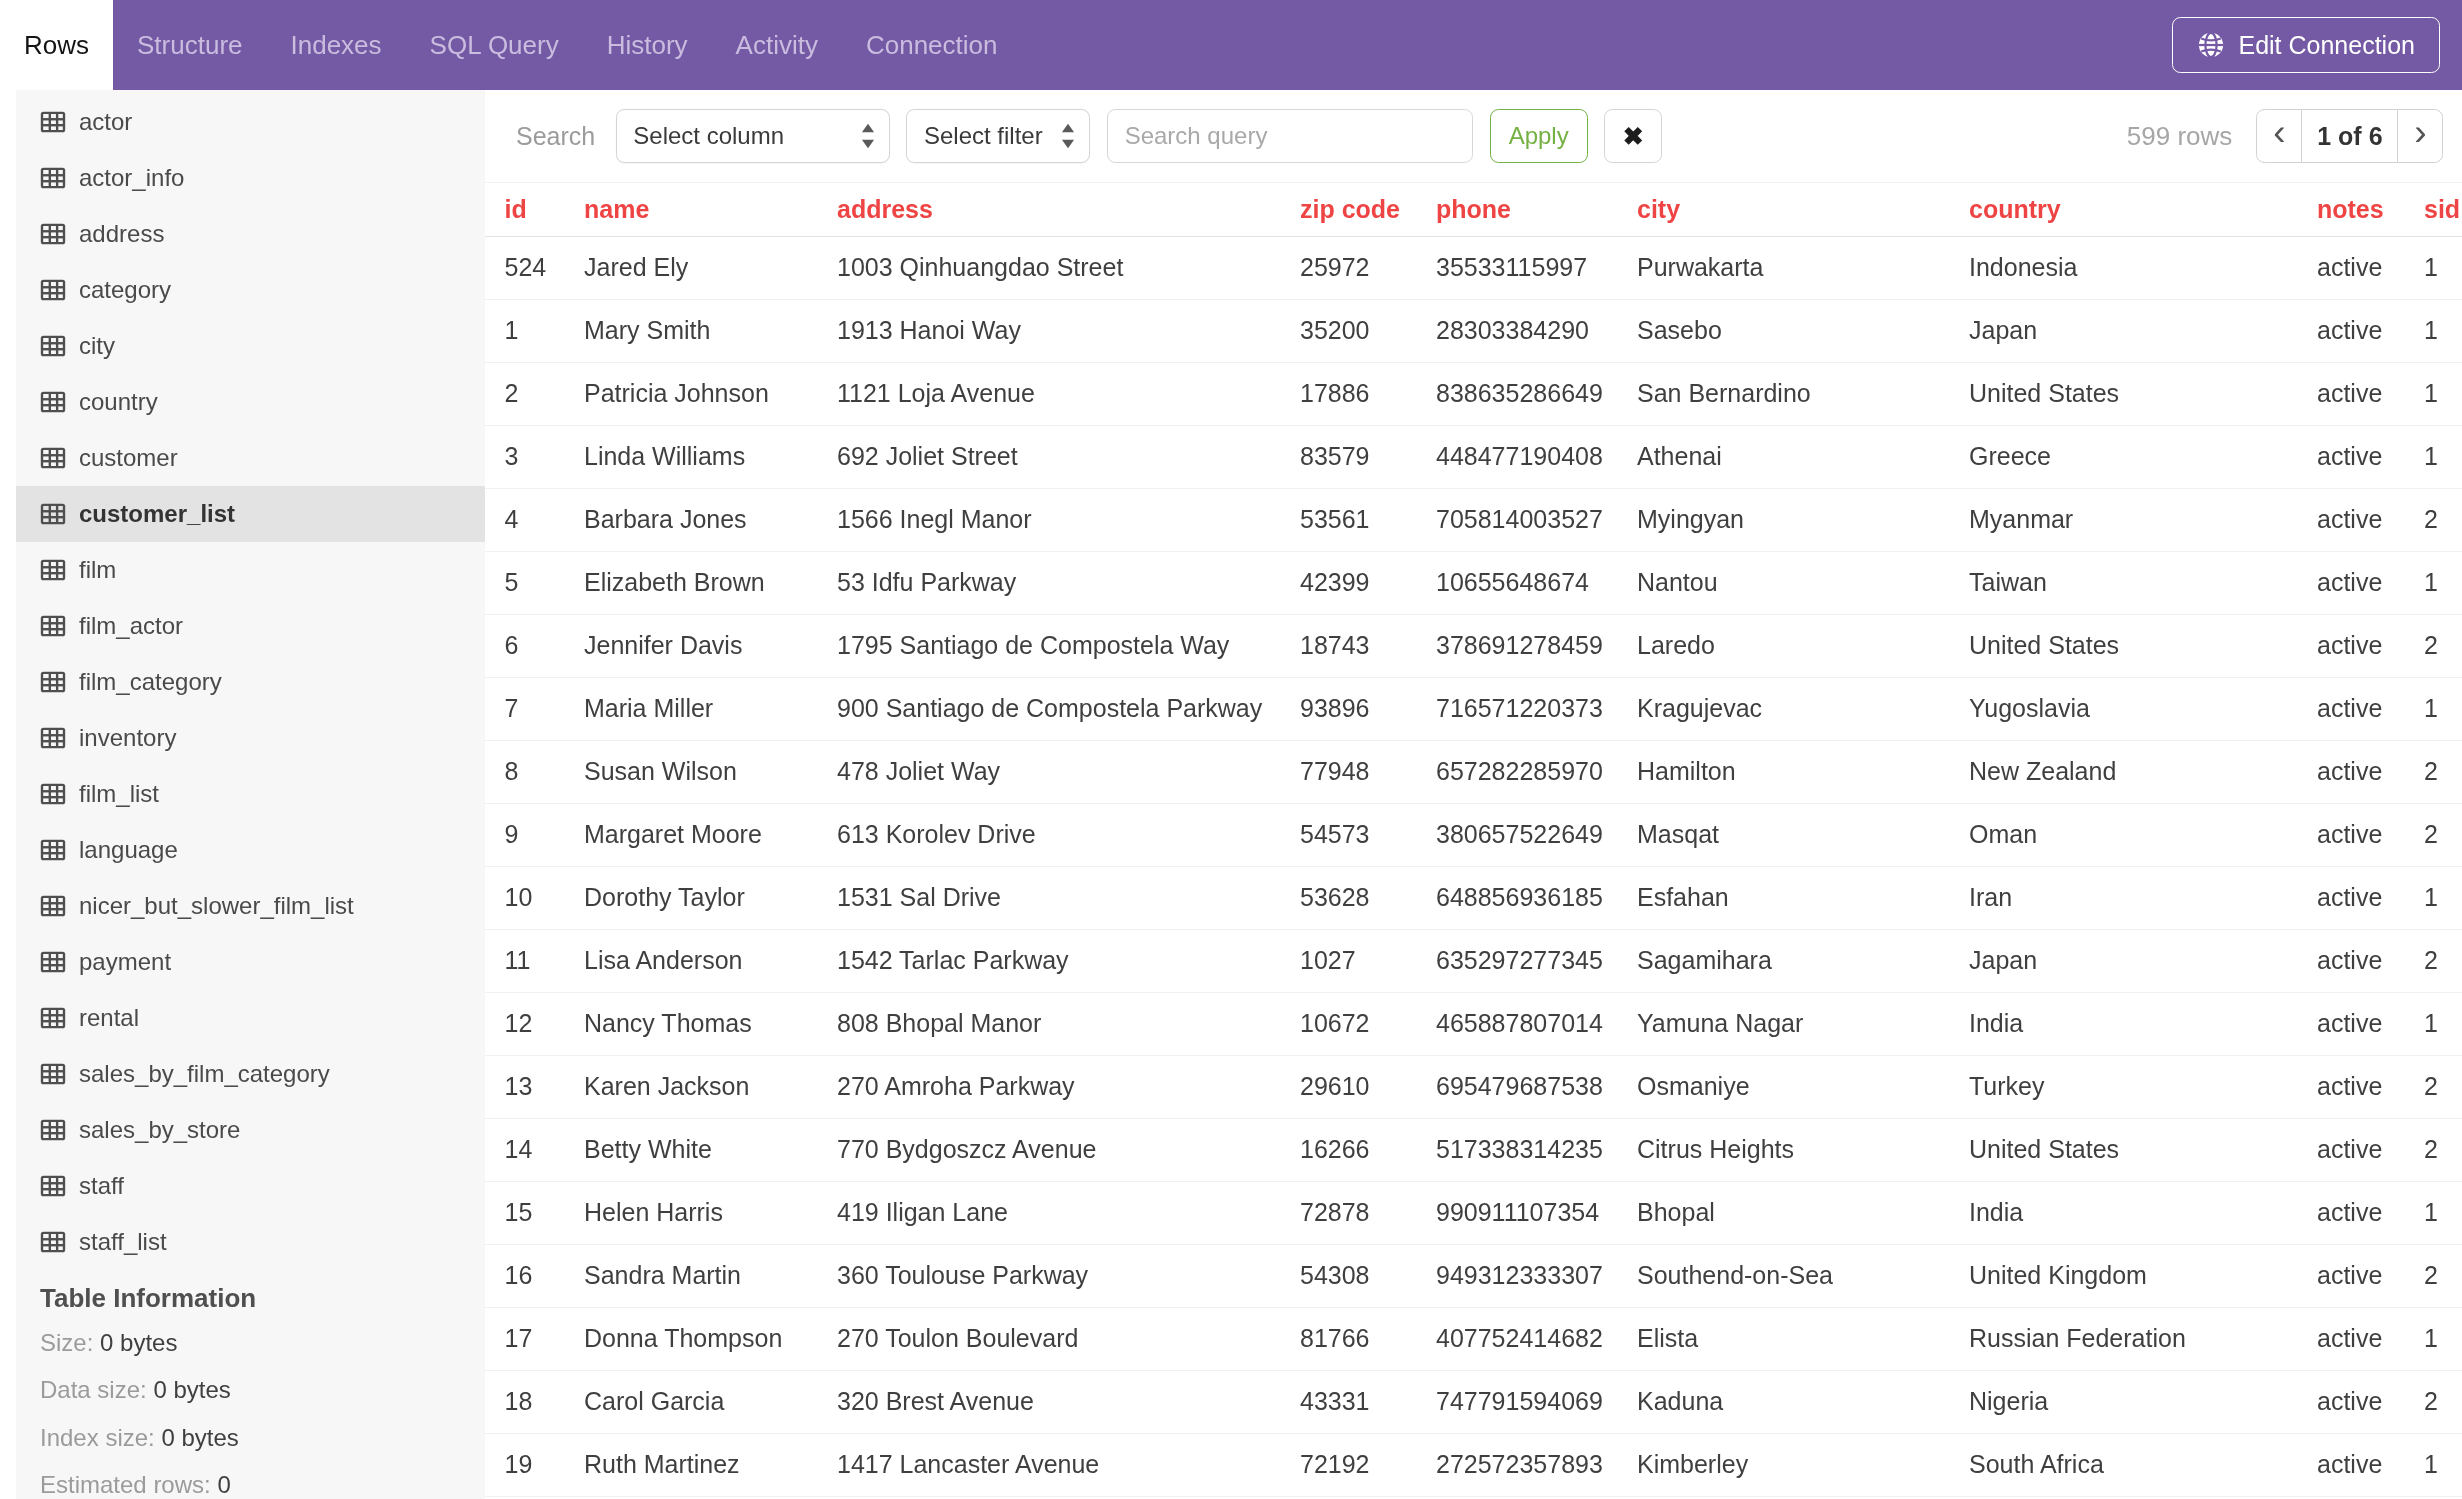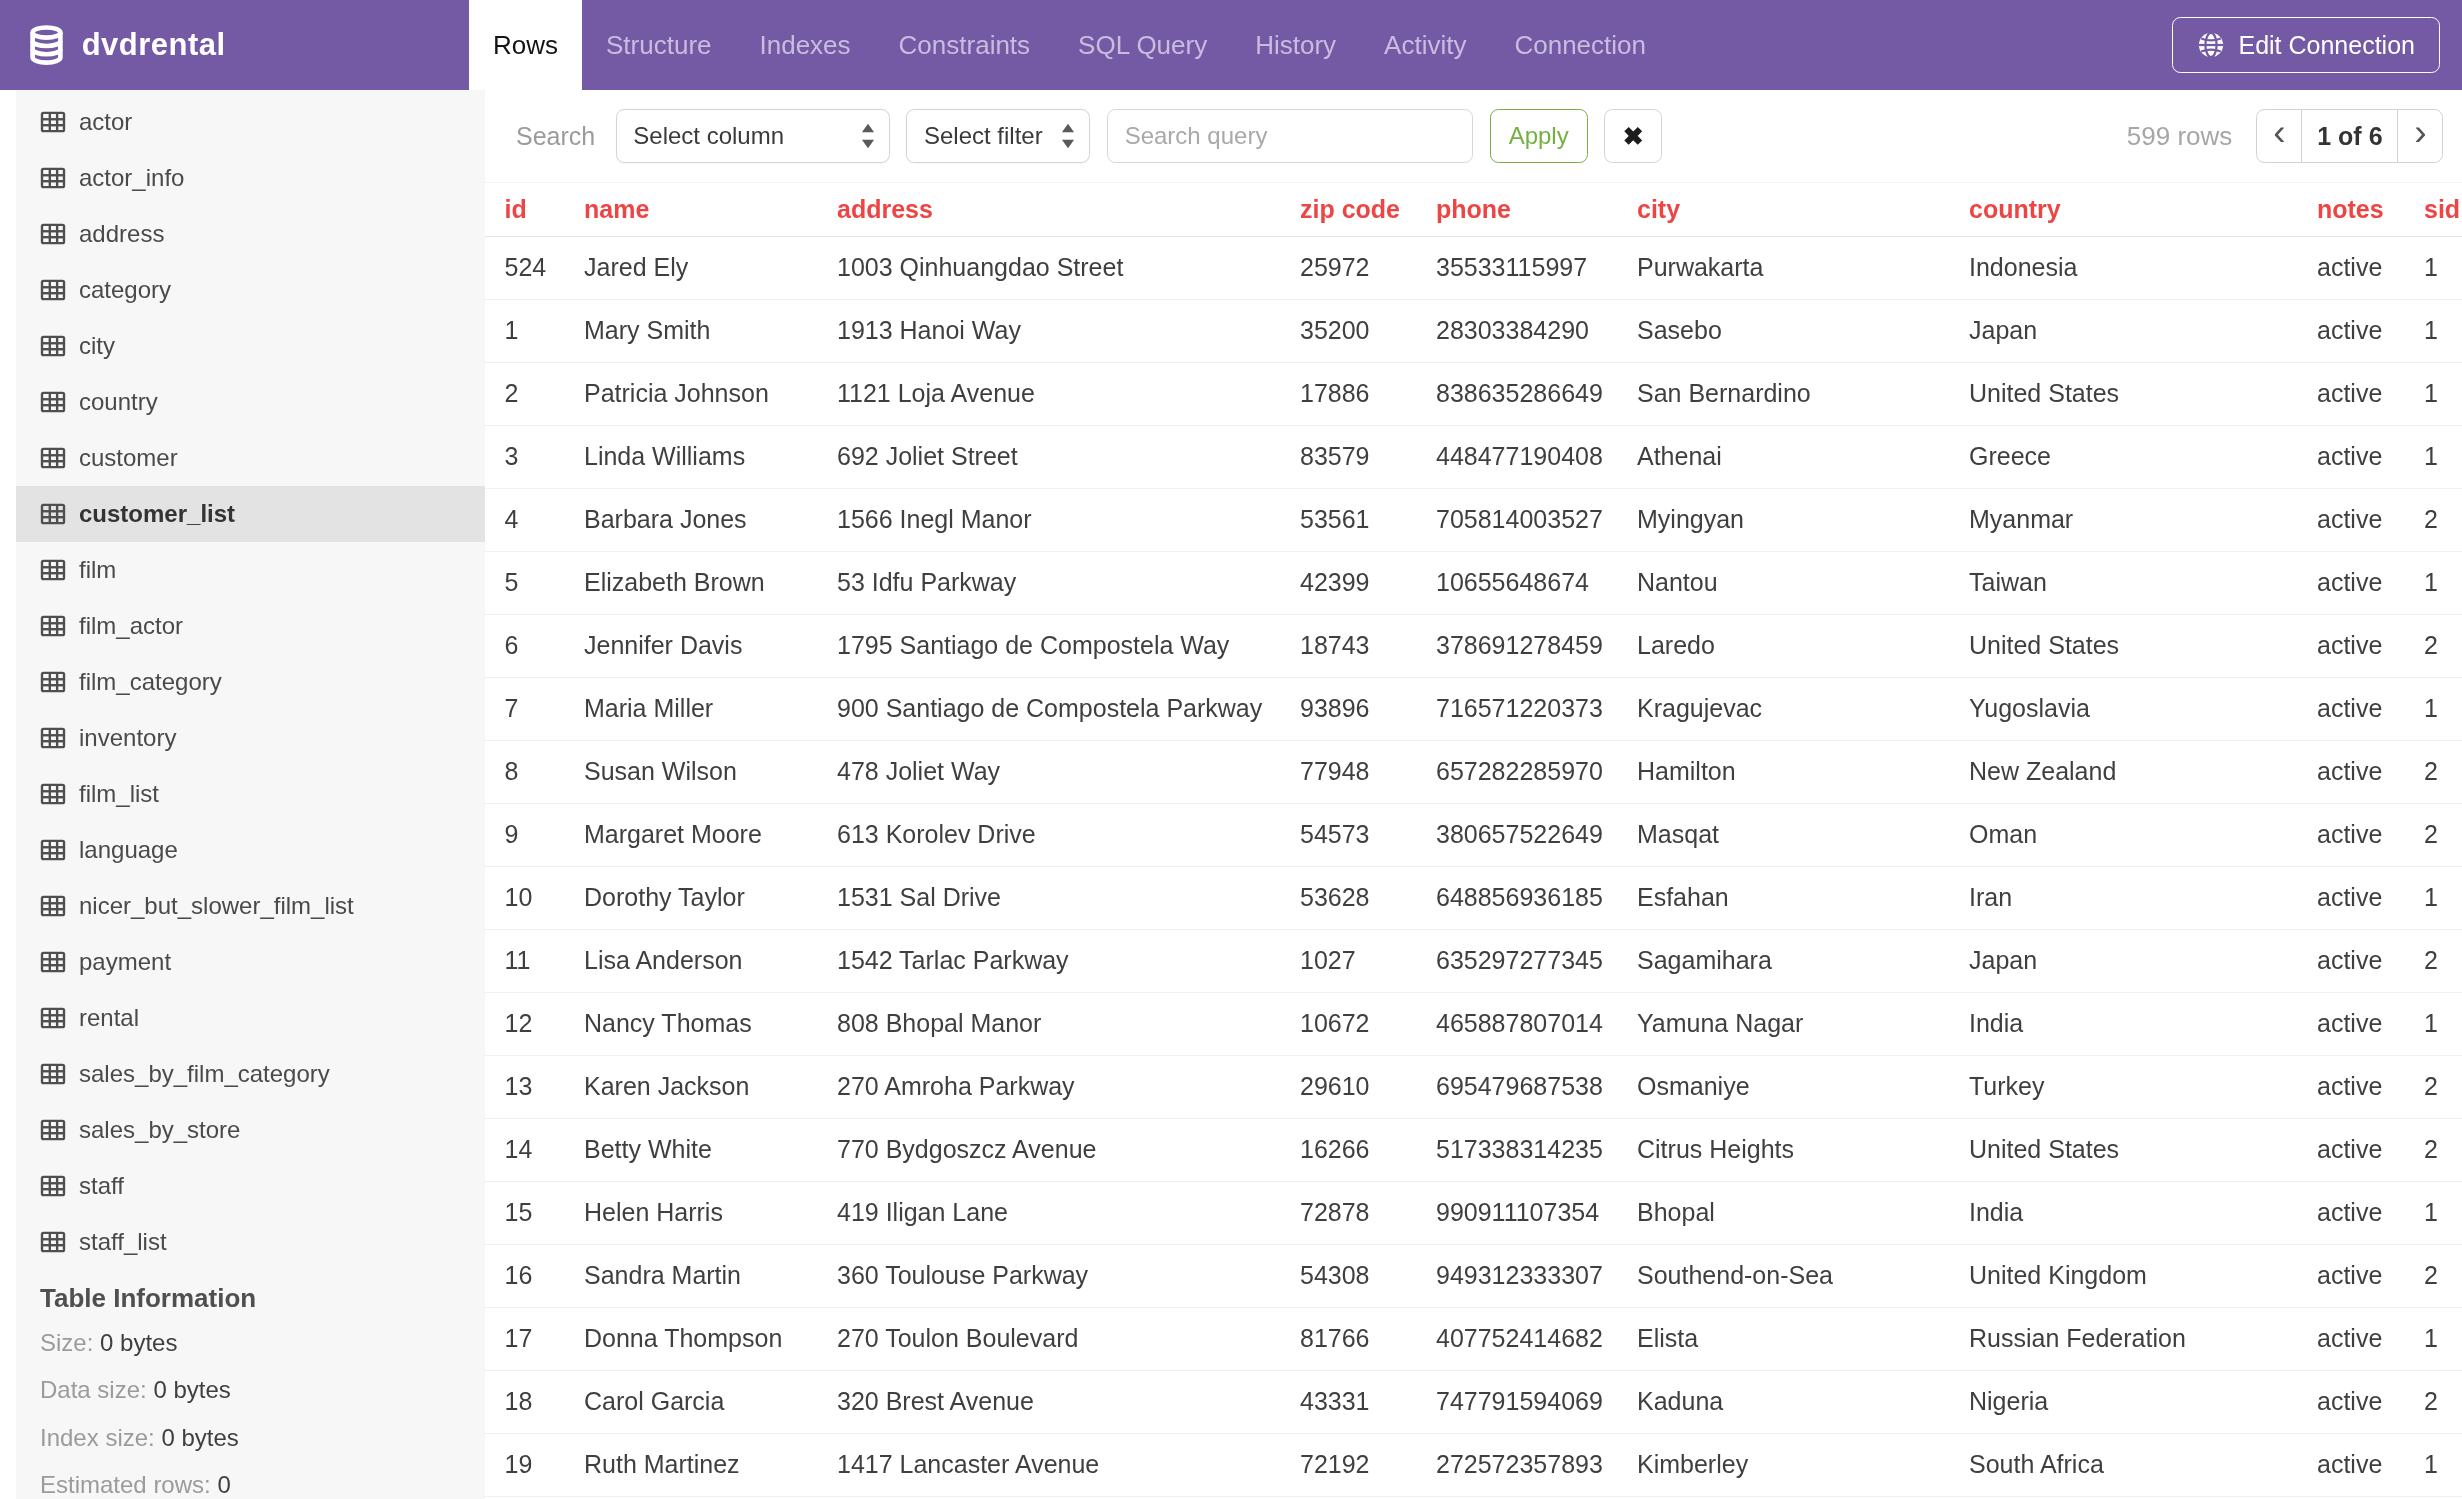--- a/index.html
+++ b/index.html
@@ -81,36 +81,24 @@
   table.grid td {
     height:63px; font-size:25px; color:#3f3f3f;
     border-bottom:1.9px solid #f0f0f0; padding:0 9.3px 0 0; white-space:nowrap; overflow:hidden;
   }
   table.grid th:first-child, table.grid td:first-child { padding-left:19.5px; }
 </style>
 </head>
 <body>
 
 <header class="topbar">
-  <div class="logo">
-    <svg width="37" height="41" viewBox="0 0 40 44">
-      <g fill="none" stroke="#ffffff" stroke-width="5">
-        <ellipse cx="20" cy="8" rx="15" ry="5.5"></ellipse>
-        <path d="M5 8 v9 c0 3 6.7 5.5 15 5.5 s15 -2.5 15 -5.5 v-9"></path>
-        <path d="M5 17 v9 c0 3 6.7 5.5 15 5.5 s15 -2.5 15 -5.5 v-9"></path>
-        <path d="M5 26 v9 c0 3 6.7 5.5 15 5.5 s15 -2.5 15 -5.5 v-9"></path>
-      </g>
-    </svg>
-    <span class="logo-text">dvdrental</span>
-  </div>
   <nav class="tabs">
     <div class="tab active">Rows</div>
     <div class="tab">Structure</div>
     <div class="tab">Indexes</div>
-    <div class="tab">Constraints</div>
     <div class="tab">SQL Query</div>
     <div class="tab">History</div>
     <div class="tab">Activity</div>
     <div class="tab">Connection</div>
   </nav>
   <button class="edit-conn">
     <svg width="28" height="28" viewBox="0 0 30 30">
       <circle cx="15" cy="15" r="13" fill="#ffffff"></circle>
       <g stroke="#7459a4" stroke-width="2.4" fill="none">
         <ellipse cx="15" cy="15" rx="6" ry="13"></ellipse>

